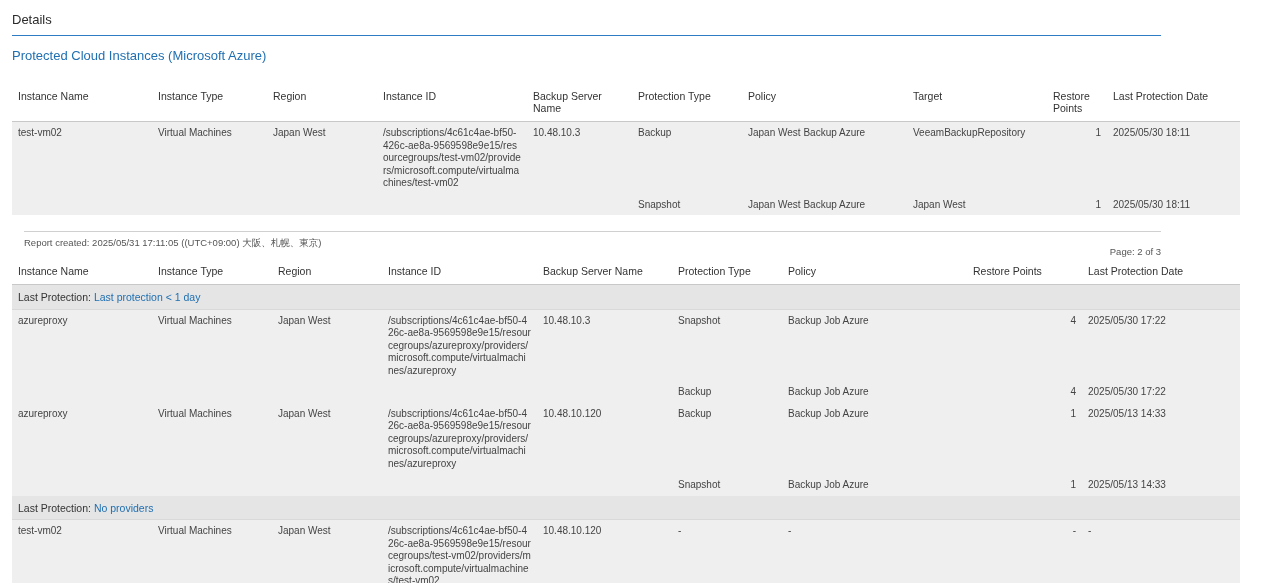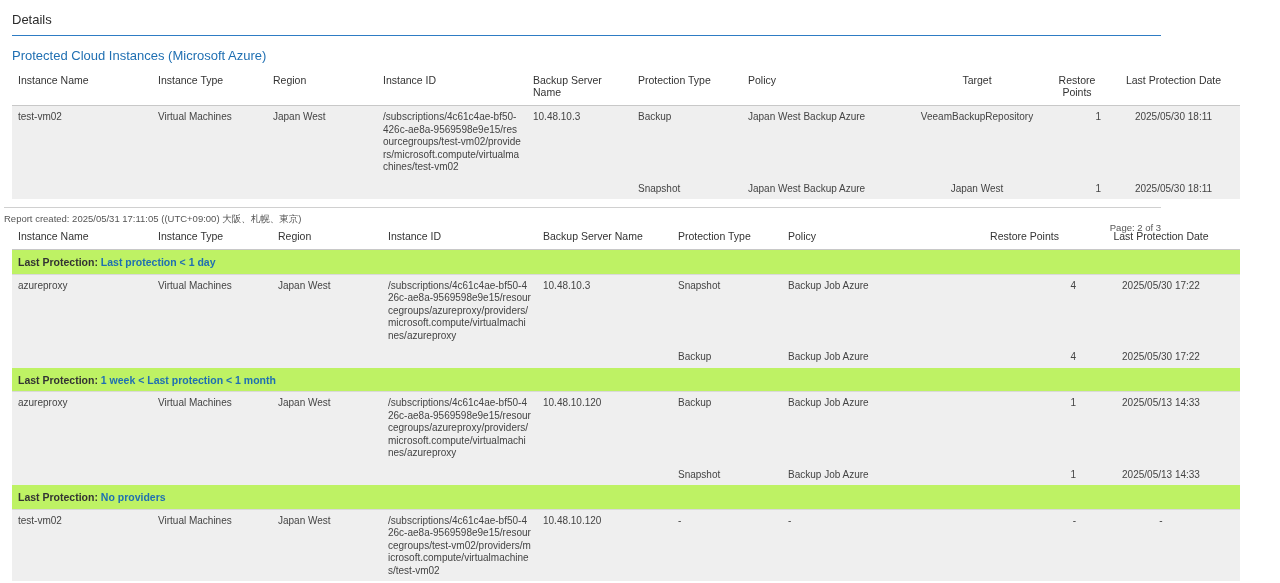--- a/index.html
+++ b/index.html
@@ -33,60 +33,58 @@
     margin: 0 12px 0 12px;
   }
   .section-title {
     color: #1f6fb2;
     font-size: 13px;
     padding: 12px 0 8px 12px;
   }
   table {
     border-collapse: collapse;
     width: 1228px;
-    margin: 0 12px;
+    margin: 16px 12px;
     table-layout: fixed;
   }
   th {
     font-weight: normal;
     font-size: 10.5px;
     color: #333;
     text-align: left;
     vertical-align: top;
     padding: 3px 6px 7px 6px;
     border-bottom: 1px solid #c8c8c8;
   }
   td {
     font-size: 10px;
     color: #444;
     vertical-align: top;
     padding: 5px 6px 4px 6px;
     line-height: 12.5px;
   }
   .num { text-align: right; }
-  .ctr { text-align: center; }
+  .ctr { text-align: left; }
   .rowband td { background: #efefef; }
   .wrapid { word-break: break-all; }
 
   
   .grouprow td {
-    background: #bef264;
+    background: #e5e5e5;
     padding: 6px 6px 5px 6px;
     font-size: 10.5px;
     color: #333;
     border-bottom: 1px solid #d9d9d9;
-    font-weight: bold;
   }
   .grouprow .gv { color: #1f6fb2; }
 
   .footer-line {
     position: relative;
-    margin: 8px 12px 0 4px;
+    margin: 8px 12px 0 24px;
     border-top: 1px solid #d0d0d0;
-    padding-top: 5px;
     font-size: 9.5px;
     color: #555;
     height: 14px;
   }
   .footer-left {
     position: absolute;
     left: 0;
     top: 5px;
   }
   .footer-right {
@@ -215,26 +213,20 @@
         <td></td>
         <td></td>
         <td class="wrapid"></td>
         <td></td>
         <td>Backup</td>
         <td>Backup Job Azure</td>
         <td class="num">4</td>
         <td class="ctr">2025/05/30 17:22</td>
       </tr>
 
-      <tr class="grouprow">
-        <td colspan="9">
-          <span>Last Protection:</span>
-          <span class="gv">1 week &lt; Last protection &lt; 1 month</span>
-        </td>
-      </tr>
       <tr class="rowband">
         <td>azureproxy</td>
         <td>Virtual Machines</td>
         <td>Japan West</td>
         <td class="wrapid">/subscriptions/4c61c4ae-bf50-426c-ae8a-9569598e9e15/resourcegroups/azureproxy/providers/microsoft.compute/virtualmachines/azureproxy</td>
         <td>10.48.10.120</td>
         <td>Backup</td>
         <td>Backup Job Azure</td>
         <td class="num">1</td>
         <td class="ctr">2025/05/13 14:33</td>

